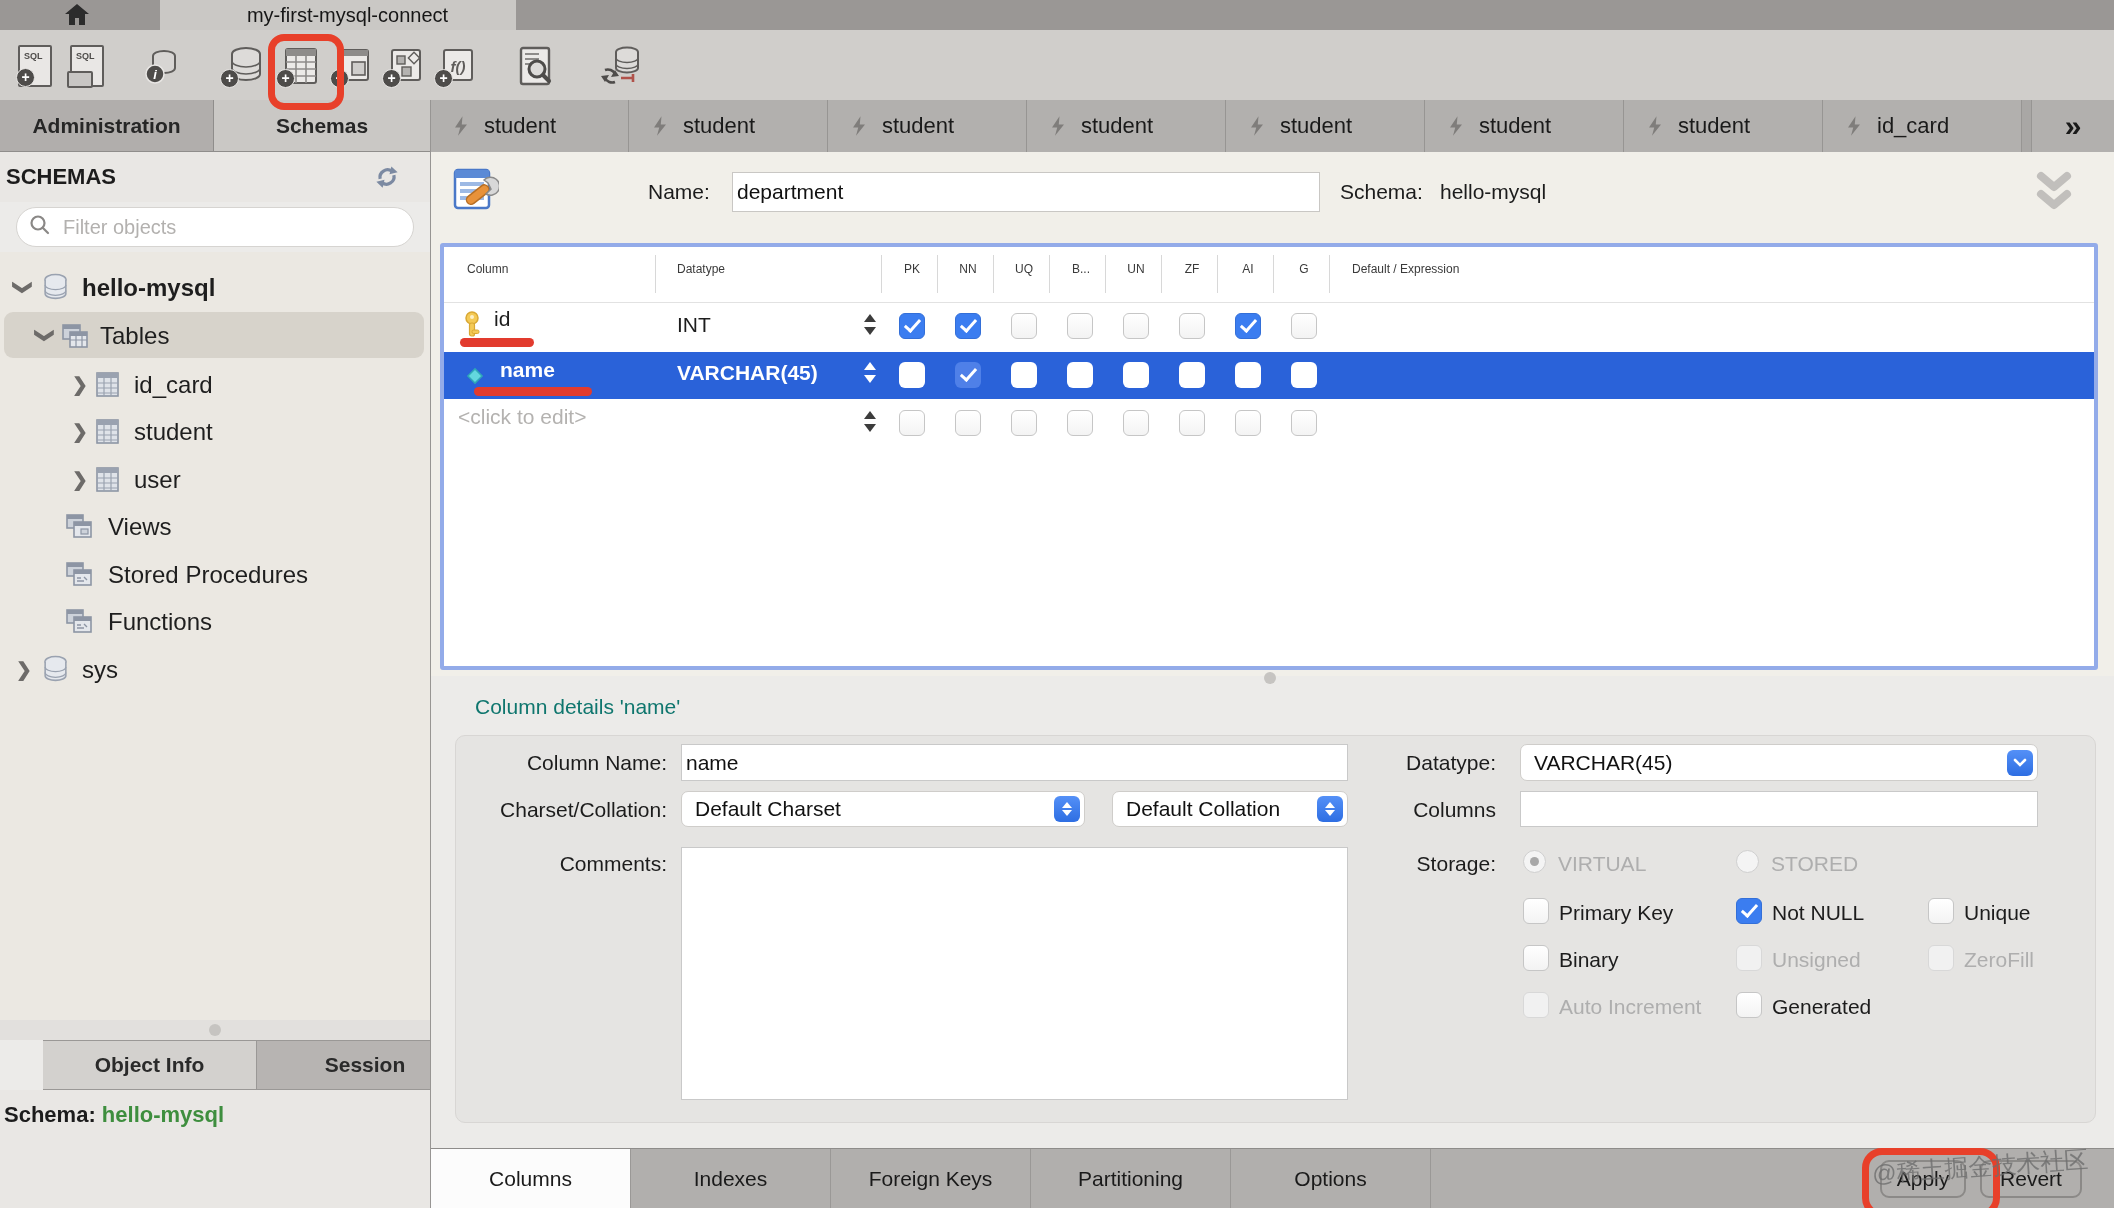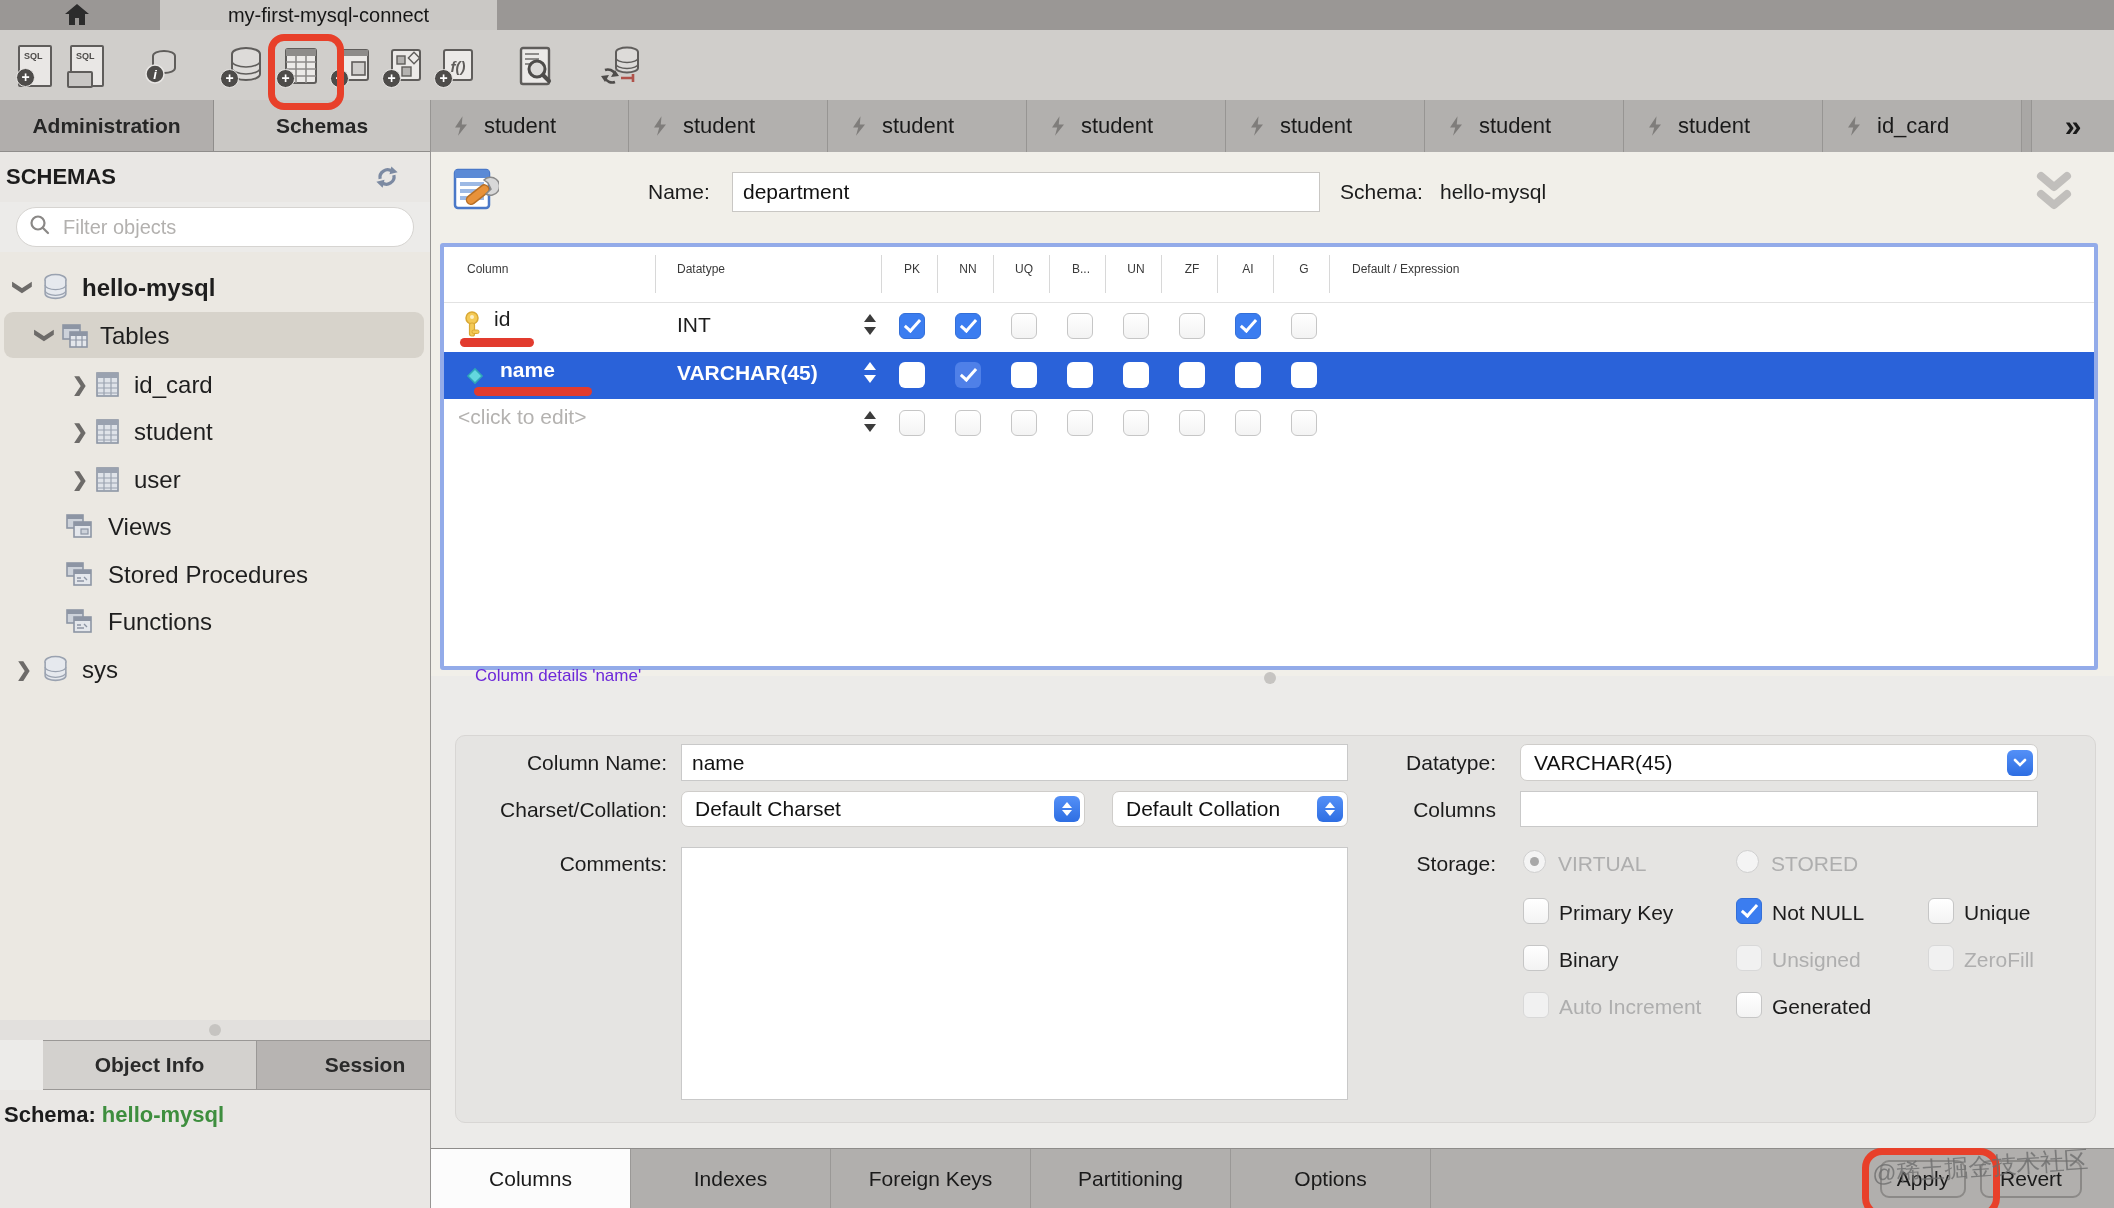--- a/index.html
+++ b/index.html
@@ -2,21 +2,21 @@
 <html><head>
 <meta charset="utf-8">
 <style>
   html,body{margin:0;padding:0;}
   body{width:2114px;height:1208px;position:relative;overflow:hidden;
        font-family:"Liberation Sans",sans-serif;background:#ecebe9;color:#1c1c1c;}
   .abs{position:absolute;}
   
   .titlebar{left:0;top:0;width:2114px;height:30px;background:#9a9795;}
   .conn-tab{left:160px;top:0;width:337px;height:30px;background:#cac8c5;
-            display:flex;align-items:center;justify-content:center;font-size:20px;color:#161616;}
+            display:flex;align-items:center;justify-content:center;font-size:20px;color:#161616;padding-left:19px;}
   .toolbar{left:0;top:30px;width:2114px;height:70px;background:#d0cecb;border-bottom:1px solid #a5a3a1;}
   .tbicon{position:absolute;top:42px;width:48px;height:48px;display:flex;align-items:center;justify-content:center;}
   .plusbadge{position:absolute;left:-4px;bottom:-2px;width:17px;height:17px;border-radius:50%;
              background:#4e4c4a;color:#fff;font-size:14px;font-weight:bold;line-height:17px;text-align:center;border:1.5px solid #e8e6e4;}
   .sqltxt{position:absolute;top:4px;left:4px;font-size:9px;font-weight:bold;color:#4e4c4a;letter-spacing:0;}
   .doc{width:30px;height:38px;background:#e9e7e5;border:2px solid #5f5d5b;border-radius:2px;position:relative;}
   .ann-red{border:7px solid #e8402a;border-radius:16px;background:transparent;pointer-events:none;z-index:50;}
   
   .tabsrow{left:430px;top:100px;width:1684px;height:52px;background:#a9a7a5;display:flex;border-bottom:1px solid #8f8d8b;}
   .etab{width:199px;height:100%;background:#b2b0ae;border-right:1px solid #979593;
@@ -38,21 +38,21 @@
   .tsel{position:absolute;left:4px;width:420px;height:46px;background:#d7d3cb;border-radius:9px;}
   .splitter-h{left:0;top:1020px;width:430px;height:20px;background:#e2e0dd;display:flex;align-items:center;justify-content:center;}
   .dot{width:12px;height:12px;border-radius:50%;background:#c6c4c1;}
   .sb-btab{top:1040px;height:50px;display:flex;align-items:center;justify-content:center;font-weight:bold;font-size:21px;color:#2a2a2a;border-top:1px solid #9a9896;border-bottom:1px solid #9a9896;box-sizing:border-box;margin-left:43px;}
   .statusarea{left:0;top:1090px;width:430px;height:118px;background:#e9e7e4;}
   
   .mainbg-top{left:431px;top:152px;width:1683px;height:524px;background:#f1efe9;}
   .mainbg-bot{left:431px;top:676px;width:1683px;height:472px;background:#ecebe9;}
   .hdr-label{font-size:21px;color:#1c1c1c;}
   .txtinput{background:#fff;border:1px solid #c9c7c4;box-sizing:border-box;font-size:21px;color:#111;
-            padding:0 10px;font-family:"Liberation Sans",sans-serif;outline:none;}
+            padding:0 4px;font-family:"Liberation Sans",sans-serif;outline:none;}
   
   .grid{left:440px;top:243px;width:1650px;height:419px;background:#fff;border:4px solid #93abe9;border-radius:3px;}
   .ghead{position:absolute;left:0;top:0;width:100%;height:55px;border-bottom:1px solid #e2e2e2;}
   .ghead span{position:absolute;top:15px;font-size:12px;color:#3a3a3a;}
   .vsep{position:absolute;top:8px;height:38px;width:1px;background:#d8d8d8;}
   .grow{position:absolute;left:0;width:100%;}
   .grow .cname{position:absolute;font-size:21px;color:#1d1d1d;}
   .grow .dtype{position:absolute;left:233px;font-size:21px;color:#1d1d1d;}
   .rowsel{background:#2a62d9;}
   .rowsel .cname,.rowsel .dtype{color:#fff;font-weight:bold;}
@@ -517,21 +517,21 @@
     <span class="cb" style="left:623px;top:11px;"></span>
     <span class="cb" style="left:679px;top:11px;"></span>
     <span class="cb" style="left:735px;top:11px;"></span>
     <span class="cb" style="left:791px;top:11px;"></span>
     <span class="cb" style="left:847px;top:11px;"></span>
   </div>
 </div>
 
 <span class="abs dot" style="left:1264px;top:672px;"></span>
 
-<div class="abs" style="left:475px;top:666px;font-size:17px;color:#6d28d9;">Column details 'name'</div>
+<div class="abs" style="left:475px;top:695px;font-size:21px;color:#0f766e;">Column details 'name'</div>
 <div class="abs dpanel"></div>
 
 <span class="abs dlabel" style="left:440px;top:751px;width:227px;">Column Name:</span>
 <input class="abs txtinput" style="left: 681px; top: 744px; width: 667px; height: 37px; border-color: rgb(201, 201, 201);" value="name">
 
 <span class="abs dlabel" style="left:410px;top:798px;width:257px;">Charset/Collation:</span>
 <div class="combo" style="left:681px;top:791px;width:404px;height:36px;">
   <span>Default Charset</span>
   <span class="bluebtn">
       <i class="u"></i>

